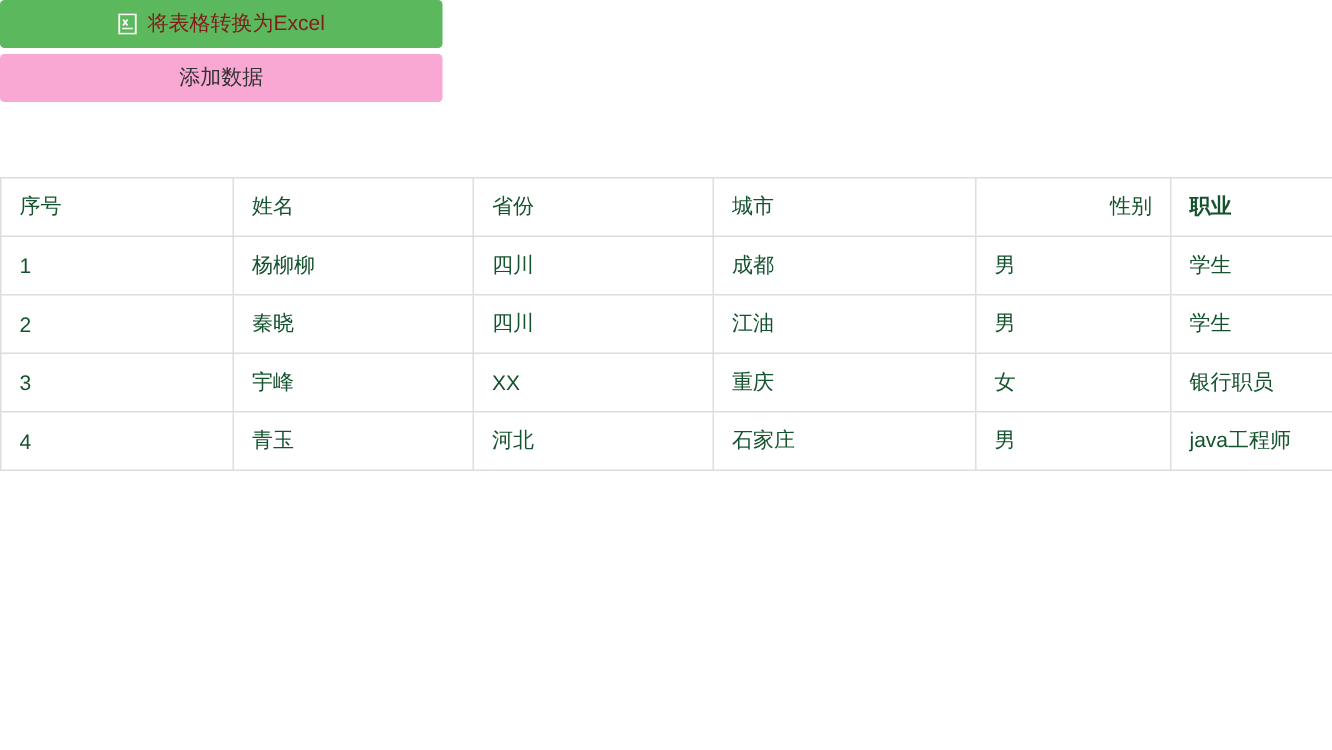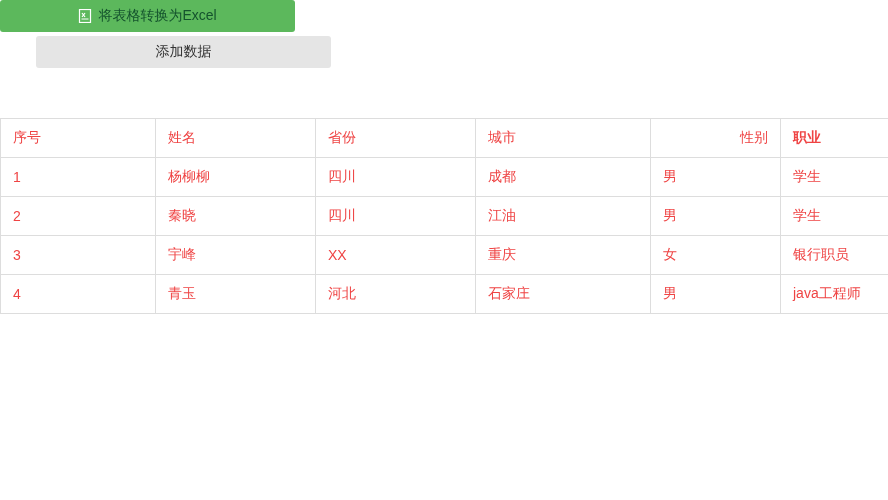--- a/index.html
+++ b/index.html
@@ -22,49 +22,48 @@
       justify-content: center;
       width: 295px;
       height: 32px;
       border: none;
       cursor: pointer;
       font-size: 14px;
       font-family: inherit;
     }
     .btn-success {
       background: #5cb85c;
-      color: #14532d;
+      color: #7f1d1d;
       border-radius: 3px;
     }
     .btn-default {
-      background: #e5e5e5;
+      background: #f9a8d4;
       color: #333;
       margin-top: 4px;
       border-radius: 3px;
-      margin-left: 36px;
     }
     .icon-excel {
       display: inline-flex;
       margin-right: 6px;
     }
     .table-wrap {
       margin-top: 50px;
     }
     table {
       width: 100%;
       border-collapse: collapse;
       table-layout: fixed;
     }
     th, td {
       border: 1px solid #ddd;
       padding: 10px 12px;
       text-align: left;
       font-weight: normal;
       font-size: 14px;
-      color: #ef4444;
+      color: #14532d;
     }
     th {
       background: #fff;
     }
     td {
       background: #fff;
     }
     .col-0 { width: 155px; }
     .col-1 { width: 160px; }
     .col-2 { width: 160px; }

